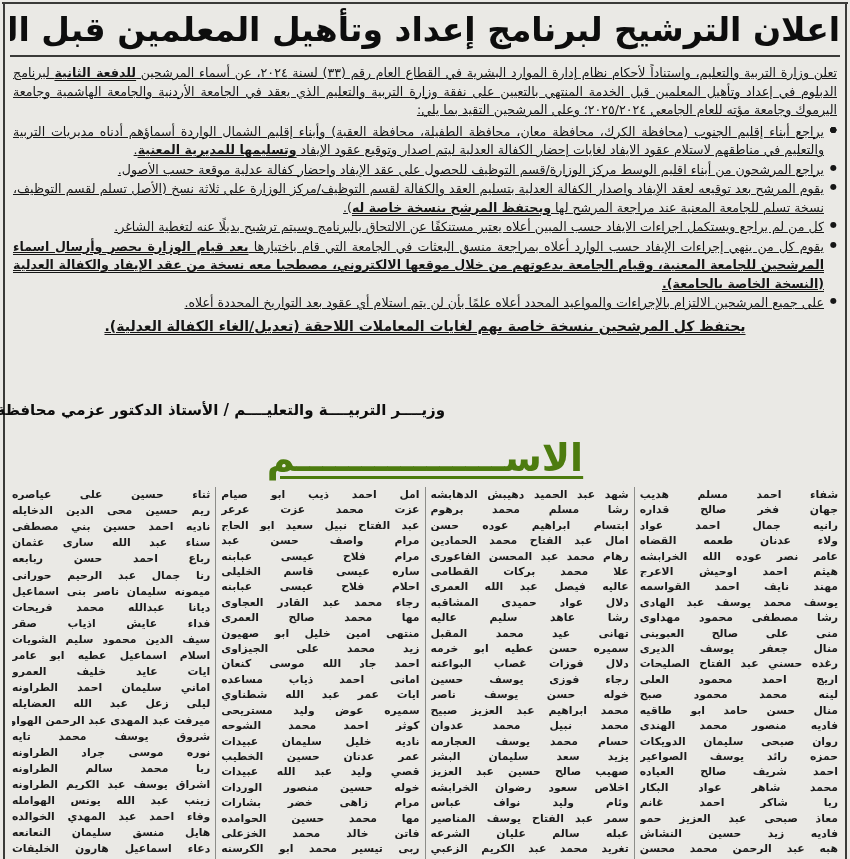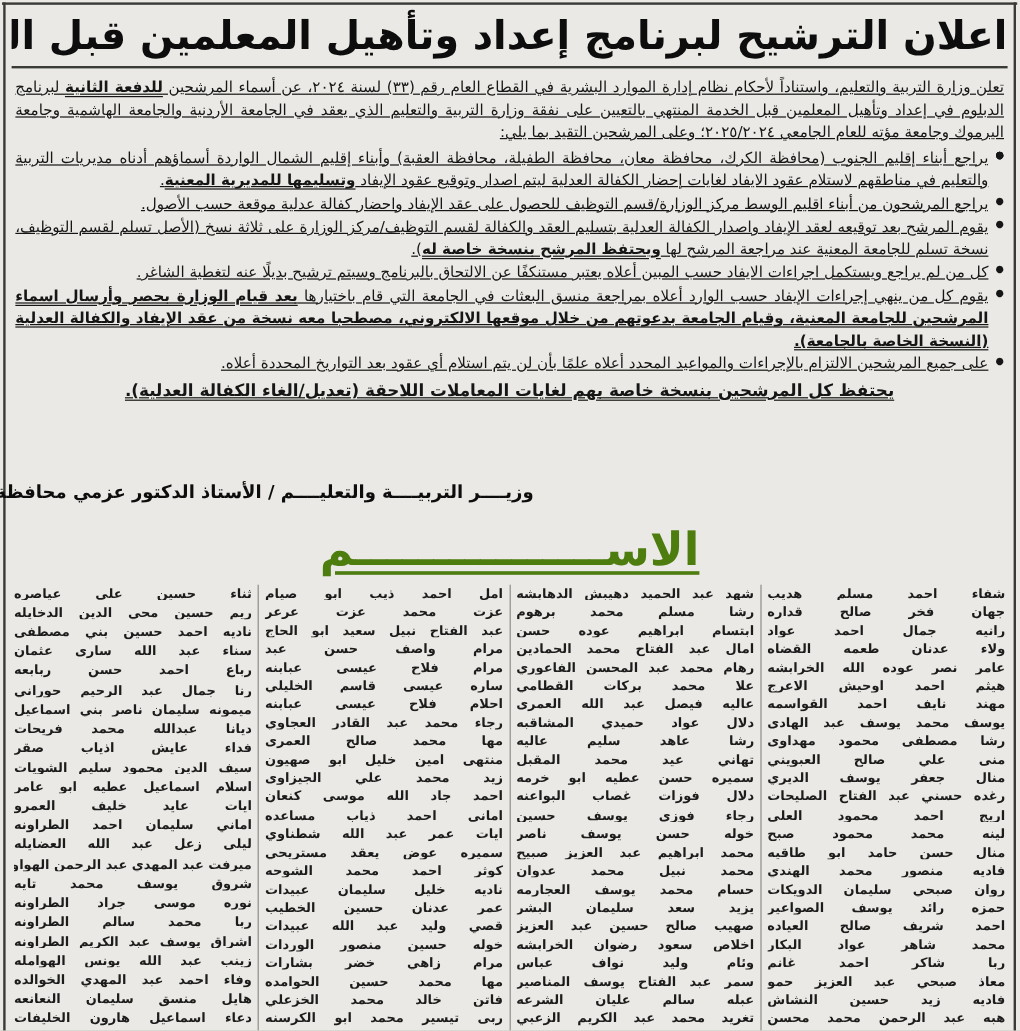--- a/index.html
+++ b/index.html
@@ -153,21 +153,21 @@
         <div class="name-row">مرام فلاح عيسى عبابنه</div>
         <div class="name-row">ساره عيسى قاسم الخليلي</div>
         <div class="name-row">احلام فلاح عيسى عبابنه</div>
         <div class="name-row">رجاء محمد عبد القادر العجاوي</div>
         <div class="name-row">مها محمد صالح العمرى</div>
         <div class="name-row">منتهى امين خليل ابو صهيون</div>
         <div class="name-row">زيد محمد علي الجيزاوى</div>
         <div class="name-row">احمد جاد الله موسى كنعان</div>
         <div class="name-row">اماني احمد ذياب مساعده</div>
         <div class="name-row">ايات عمر عبد الله شطناوي</div>
-        <div class="name-row">سميره عوض يعقد مستريحي</div>
+        <div class="name-row">سميره عوض وليد مستريحي</div>
         <div class="name-row">كوثر احمد محمد الشوحه</div>
         <div class="name-row">ناديه خليل سليمان عبيدات</div>
         <div class="name-row">عمر عدنان حسين الخطيب</div>
         <div class="name-row">قصي وليد عبد الله عبيدات</div>
         <div class="name-row">خوله حسين منصور الوردات</div>
         <div class="name-row">مرام زاهي خضر بشارات</div>
         <div class="name-row">مها محمد حسين الحوامده</div>
         <div class="name-row">فاتن خالد محمد الخزعلي</div>
         <div class="name-row">ربى تيسير محمد ابو الكرسنه</div>
       </div>

